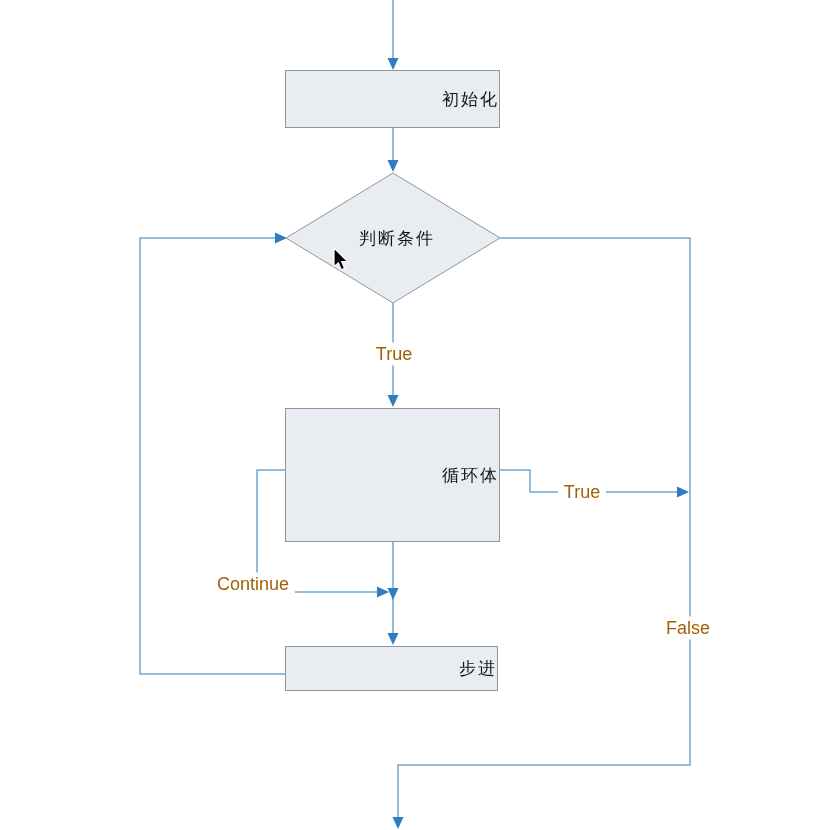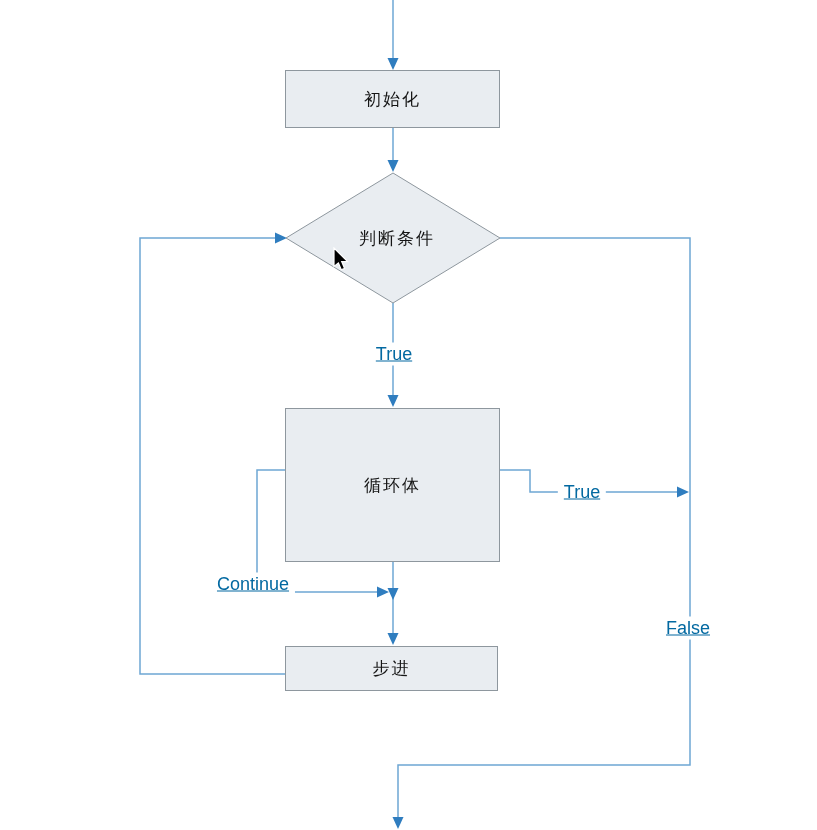--- a/index.html
+++ b/index.html
@@ -18,45 +18,44 @@
     overflow:hidden;
     font-family:"Liberation Sans", sans-serif;
   }
   .connector-layer{
     position:absolute;left:0;top:0;width:817px;height:830px;
   }
   .node{
     position:absolute;
     background:var(--node-fill);
     border:1px solid var(--node-border);
-    display:flex;align-items:center;justify-content:center;
+    display:flex;align-items:center;justify-content:flex-end;
   }
   .node-label{
     font-family:"DejaVu Serif", serif;
     font-size:17px;
     color:var(--text);
     letter-spacing:2px;
     white-space:nowrap;
   }
   .node-init{left:285px;top:70px;width:215px;height:58px;}
-  .node-loop{left:285px;top:408px;width:215px;height:154px;}
+  .node-loop{left:285px;top:408px;width:215px;height:134px;}
   .node-step{left:285px;top:646px;width:213px;height:45px;}
   .diamond-label{
     position:absolute;left:397px;top:238px;
     transform:translate(-50%,-50%);
   }
   .edge-label{
     position:absolute;
     transform:translate(-50%,-50%);
     background:#ffffff;
     padding:1px 6px;
     font-size:18px;
-    color:#0369a1;
+    color:#a16207;
     white-space:nowrap;
-    text-decoration:underline;
   }
   .label-true{left:394px;top:354px;}
   .label-break{left:582px;top:492px;}
   .label-continue{left:253px;top:584px;}
   .label-false{left:688px;top:588px;margin-top:40px;}
   .cursor{position:absolute;left:333px;top:247px;}
 </style>
 </head>
 <body>
 

